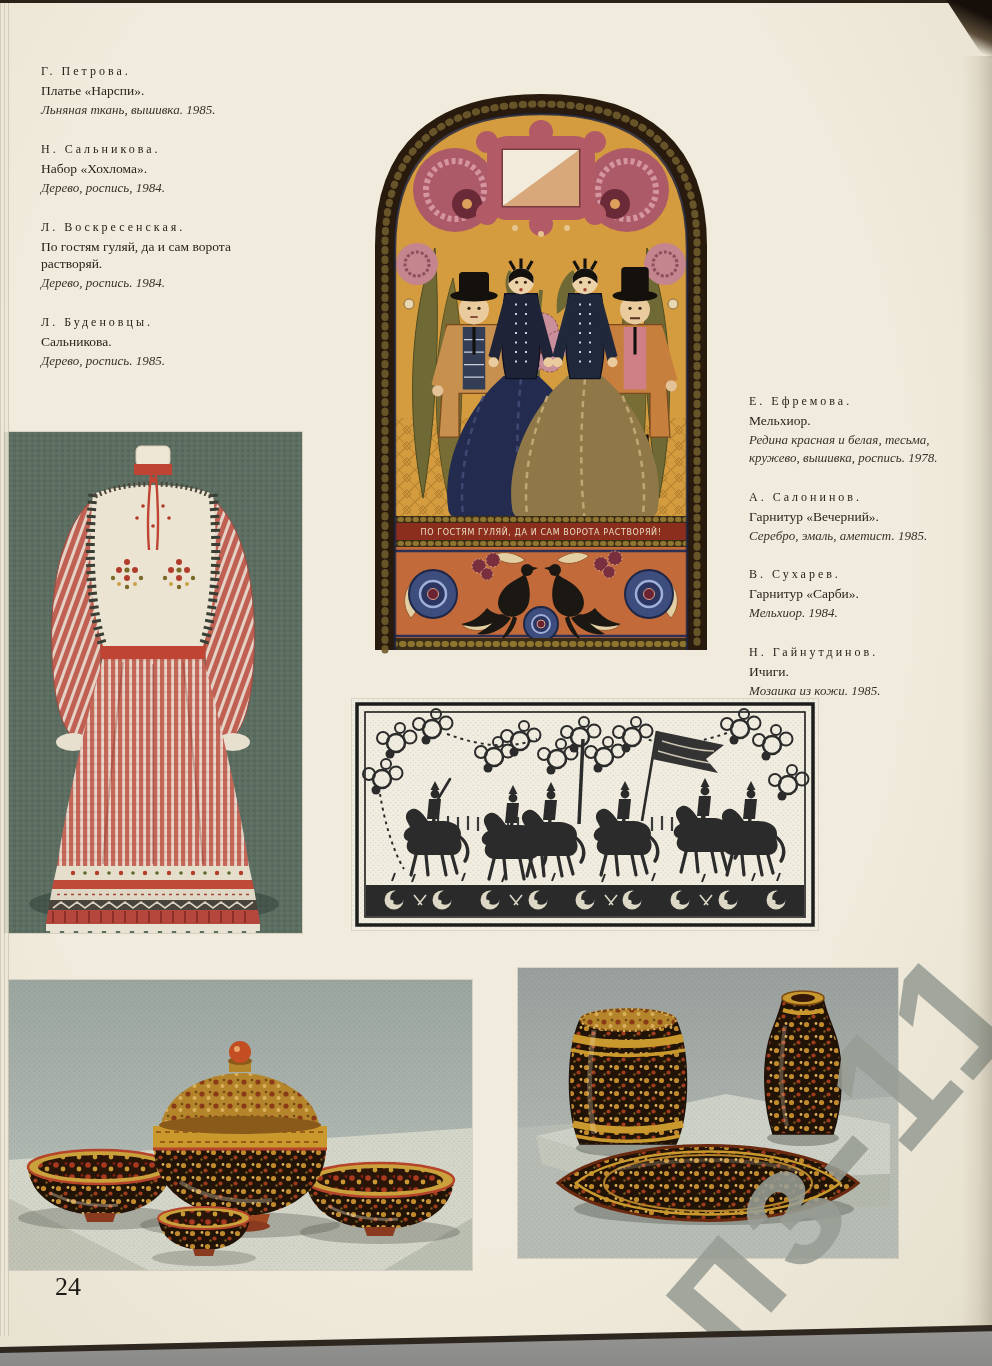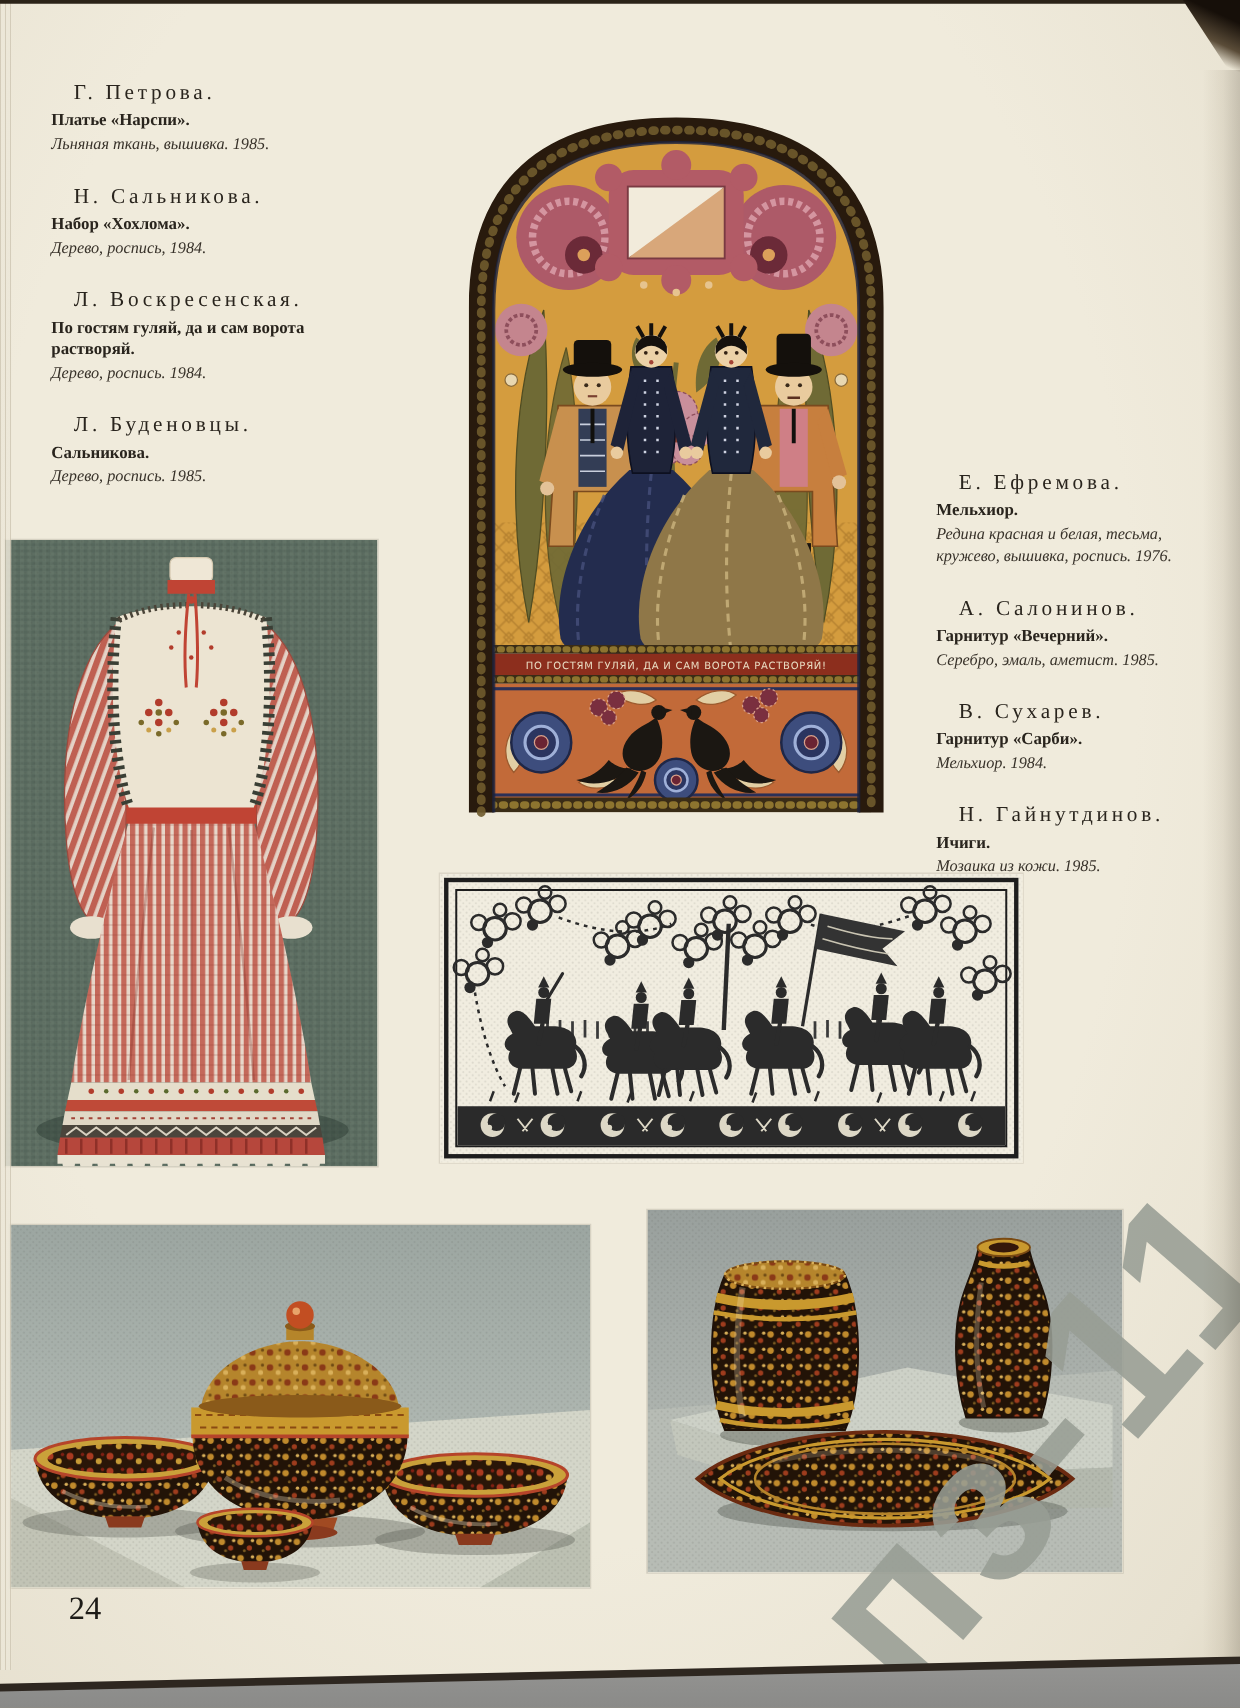--- a/index.html
+++ b/index.html
@@ -17,24 +17,24 @@
   .page-stack-left{position:absolute;left:0;top:0;bottom:30px;width:9px;z-index:5;opacity:.85;
               background:repeating-linear-gradient(90deg,#cfc7b4 0 1px,#ece7d8 1px 4px);}
   .bottom-zone{position:absolute;left:0;bottom:0;width:100%;height:56px;z-index:7;}
   .bottom-zone .desk{position:absolute;inset:0;background:linear-gradient(180deg,#9a9a98,#8a8a88);
               clip-path:polygon(0 75%,100% 36%,100% 100%,0 100%);}
   .bottom-zone .page-edge-line{position:absolute;inset:0;background:#2e2720;
               clip-path:polygon(0 66%,100% 27%,100% 38%,0 77%);}
   
   .caption-col{position:absolute;z-index:2;color:#29241d;}
   .col-left{left:41px;top:64px;width:220px;}
-  .col-right{left:749px;top:376px;width:196px;}
+  .col-right{left:749px;top:394px;width:196px;}
   .cap{margin-bottom:23px;}
-  .cap .author{display:block;font-size:17px;letter-spacing:3px;margin-bottom:3px;white-space:nowrap;margin-left:18px;}
-  .cap .title{display:block;font-size:13.5px;line-height:1.32;font-weight:bold;}
+  .cap .author{display:block;font-size:12px;letter-spacing:3px;margin-bottom:3px;white-space:nowrap;}
+  .cap .title{display:block;font-size:13.5px;line-height:1.32;}
   .cap .mat{display:block;font-style:italic;font-size:13px;line-height:1.38;margin-top:1px;color:#38322a;}
   
   .photo{position:absolute;z-index:1;}
   .photo svg{display:block;}
   #photo-panel{left:349px;top:78px;padding-left:26px;}
   #photo-dress{left:4px;top:432px;box-shadow:0 0 0 1px rgba(70,60,45,.15);}
   #photo-horsemen{left:352px;top:699px;box-shadow:0 0 0 1px rgba(70,60,45,.12);}
   #photo-khokhloma{left:8px;top:980px;box-shadow:0 0 0 1px rgba(70,60,45,.15);}
   #photo-barrel{left:518px;top:968px;box-shadow:0 0 0 1px rgba(70,60,45,.15);}
   
@@ -123,21 +123,21 @@
       <span class="author">Л. Буденовцы.</span>
       <span class="title">Сальникова.</span>
       <span class="mat">Дерево, роспись. 1985.</span>
     </div>
   </div>
 
   <div class="caption-col col-right">
     <div class="cap">
       <span class="author">Е. Ефремова.</span>
       <span class="title">Мельхиор.</span>
-      <span class="mat">Редина красная и белая, тесьма, кружево, вышивка, роспись. 1976.</span>
+      <span class="mat">Редина красная и белая, тесьма, кружево, вышивка, роспись. 1978.</span>
     </div>
     <div class="cap">
       <span class="author">А. Салонинов.</span>
       <span class="title">Гарнитур «Вечерний».</span>
       <span class="mat">Серебро, эмаль, аметист. 1985.</span>
     </div>
     <div class="cap">
       <span class="author">В. Сухарев.</span>
       <span class="title">Гарнитур «Сарби».</span>
       <span class="mat">Мельхиор. 1984.</span>

